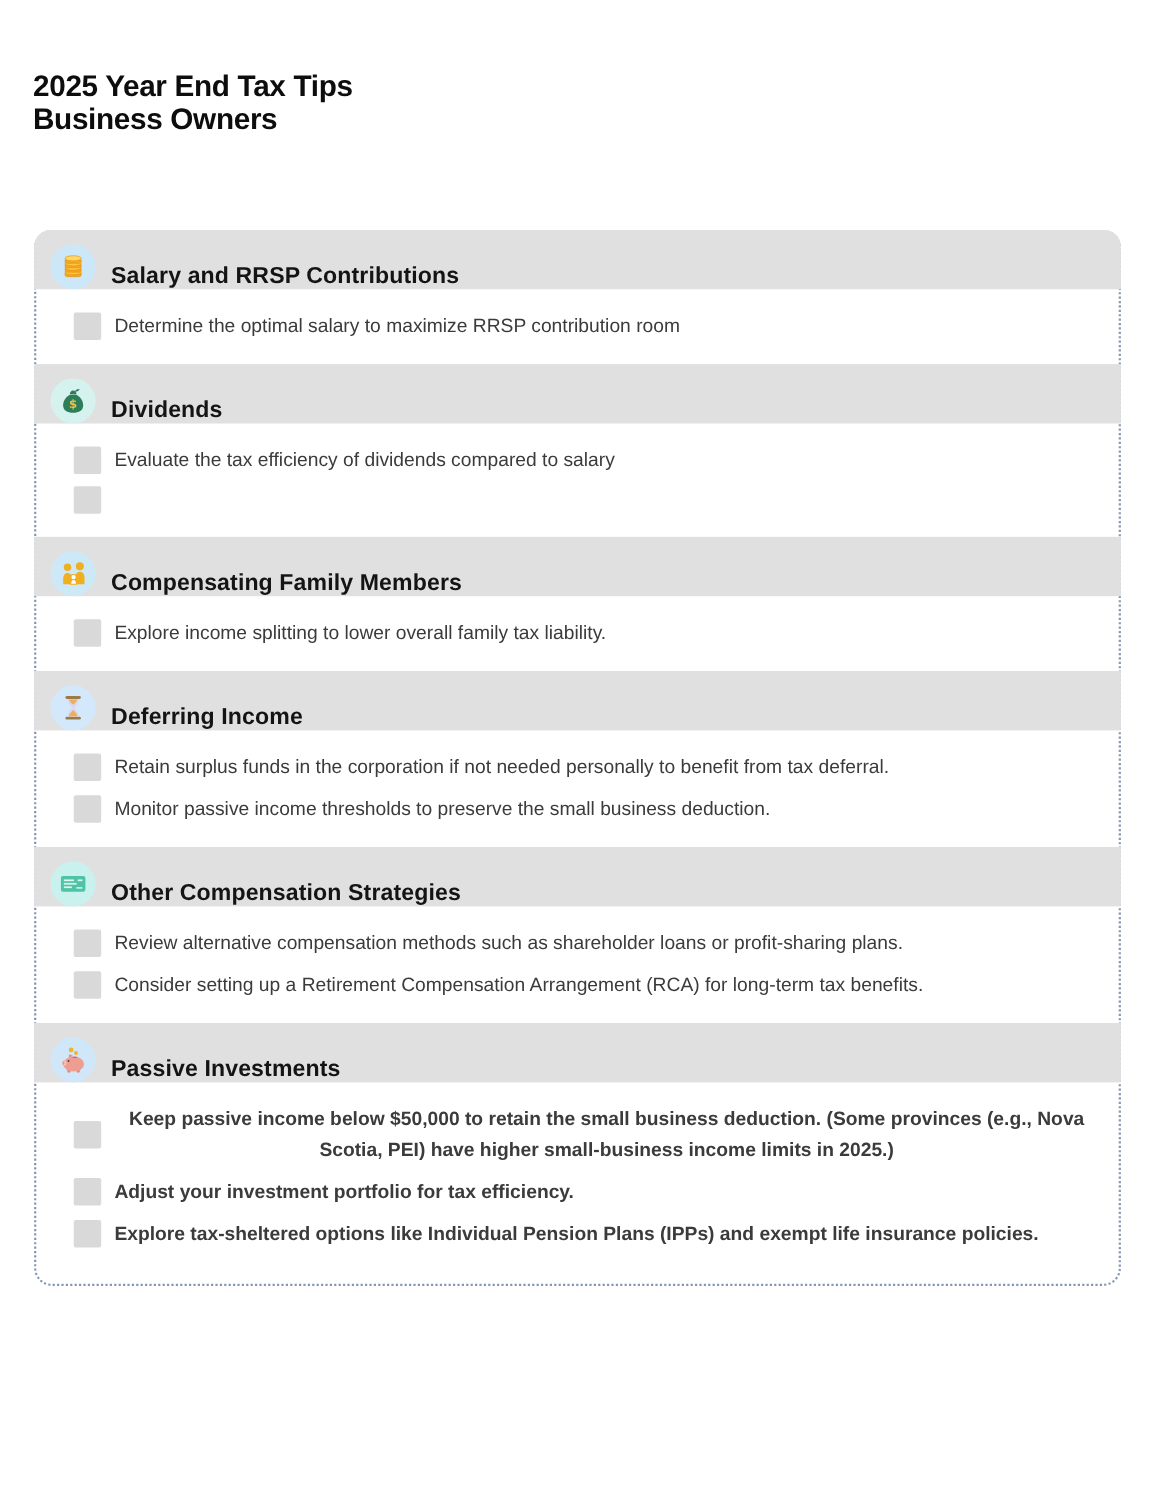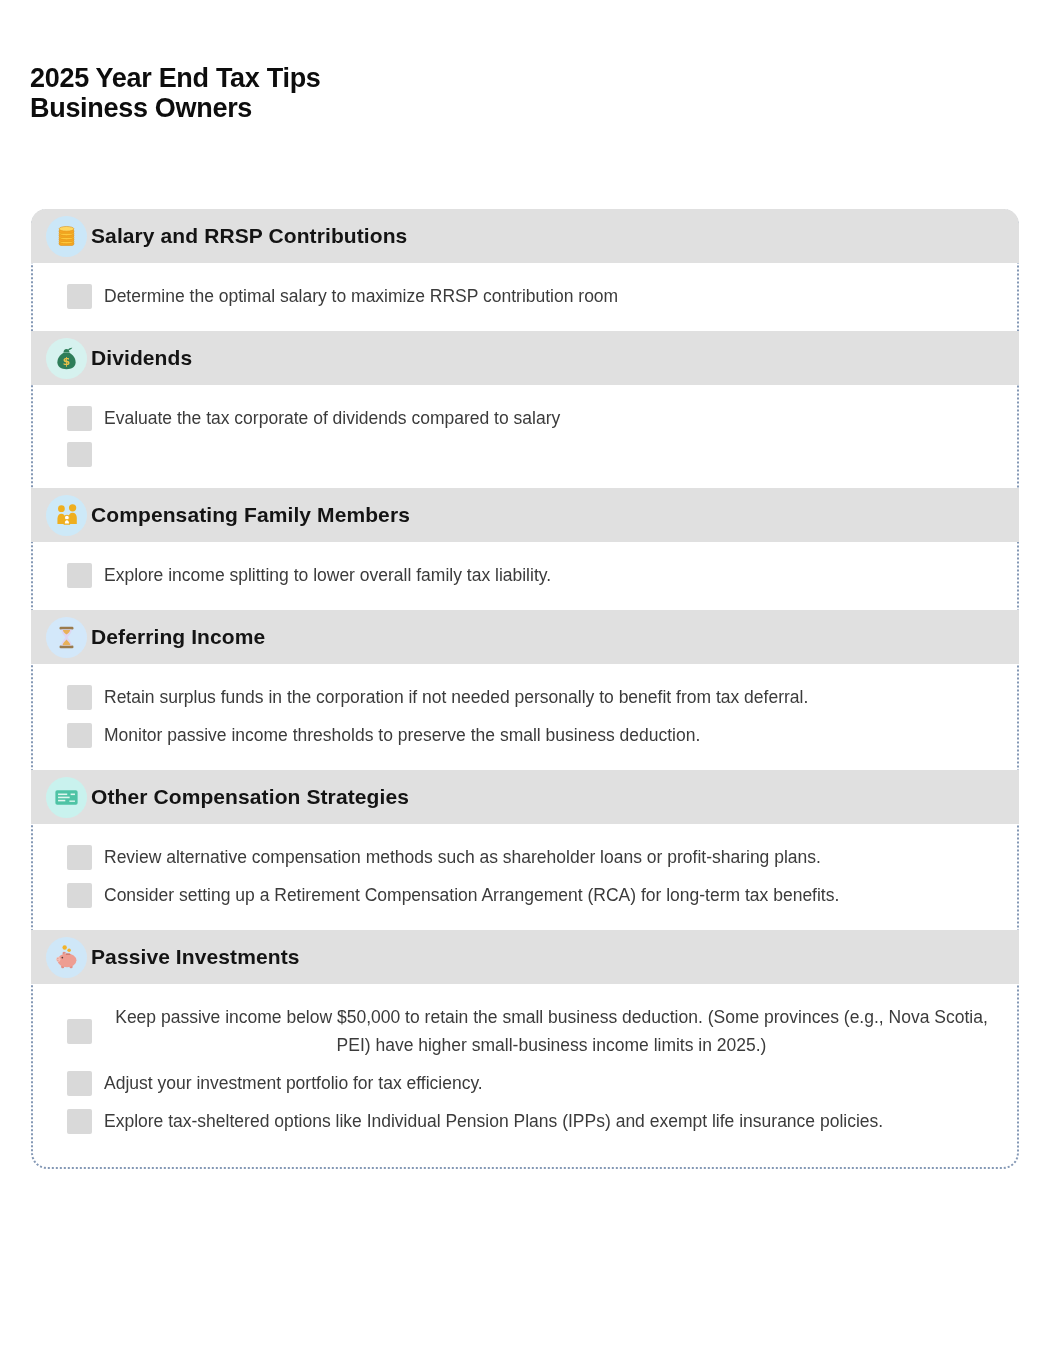--- a/index.html
+++ b/index.html
@@ -22,23 +22,23 @@
   .checklist-card {
     margin: 86px 31px 0 31px;
     border: 2px dotted #8498b5;
     border-radius: 16px;
     background: transparent;
   }
   .section-header {
     background: #e0e0e0;
     height: 54px;
     display: flex;
-    align-items: center;
+    align-items: flex-end;
     padding-left: 15px;
-    gap: 4px;
+    gap: 14px;
     margin: 0 -2px;            
     position: relative;
   }
   .section:first-child .section-header {
     margin-top: -2px;          
     border-radius: 15px 15px 0 0;
   }
   .icon-circle {
     width: 41px;
     height: 41px;
@@ -72,21 +72,21 @@
     margin-right: 12px;
     background: #d9d9d9;
     border-radius: 2px;
   }
   .item-text {
     font-size: 17.5px;
     line-height: 1.6;
     color: #3b3b3b;
     text-align: center;
   }
-  .section:last-child .items { padding-bottom: 22px; }
+  .section:last-child .items { padding-bottom: 22px; font-weight: bold; }
 </style>
 </head>
 <body>
 
 <h1 class="page-title">
   <span>2025 Year End Tax Tips</span><br>
   <span>Business Owners</span>
 </h1>
 
 <div class="checklist-card">
@@ -129,21 +129,21 @@
               <path d="M9.4 6.9 h5.2 C18.2 8.8 20.1 12.2 20.1 15.4 C20.1 19.7 16.6 21.5 12 21.5 C7.4 21.5 3.9 19.7 3.9 15.4 C3.9 12.2 5.8 8.8 9.4 6.9 Z" fill="#2e7d59"></path>
               <text x="12" y="18" font-size="9.5" font-weight="bold" fill="#ecc14a" text-anchor="middle" font-family="DejaVu Sans, sans-serif">$</text>
             </svg>
           </span>
       </span>
       <span class="section-title">Dividends</span>
     </div>
     <div class="items">
   <div class="item">
     <span class="checkbox"></span>
-    <span class="item-text">Evaluate the tax corporate of dividends compared to salary</span>
+    <span class="item-text">Evaluate the tax efficiency of dividends compared to salary</span>
   </div>
 
   <div class="item">
     <span class="checkbox"></span>
   </div>
 </div>
   </div>
 
   <div class="section">
     <div class="section-header">

